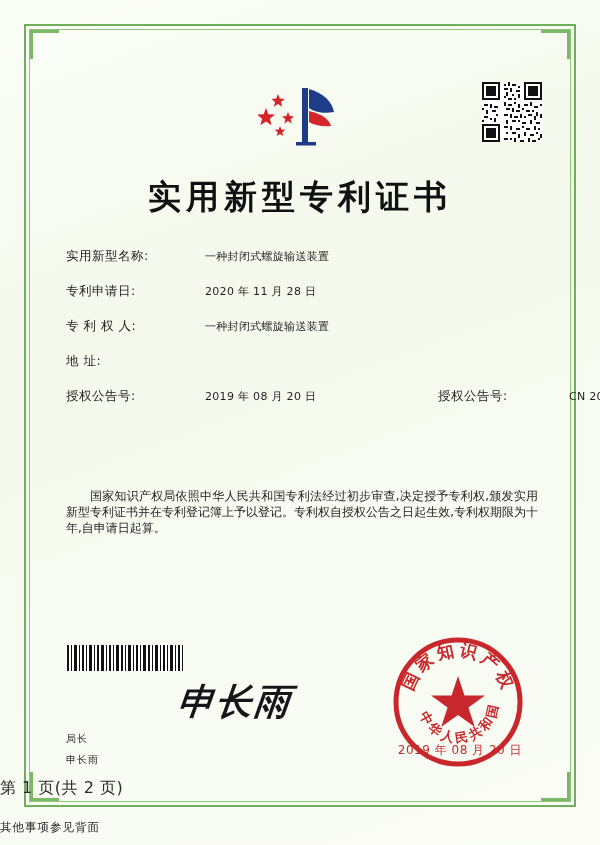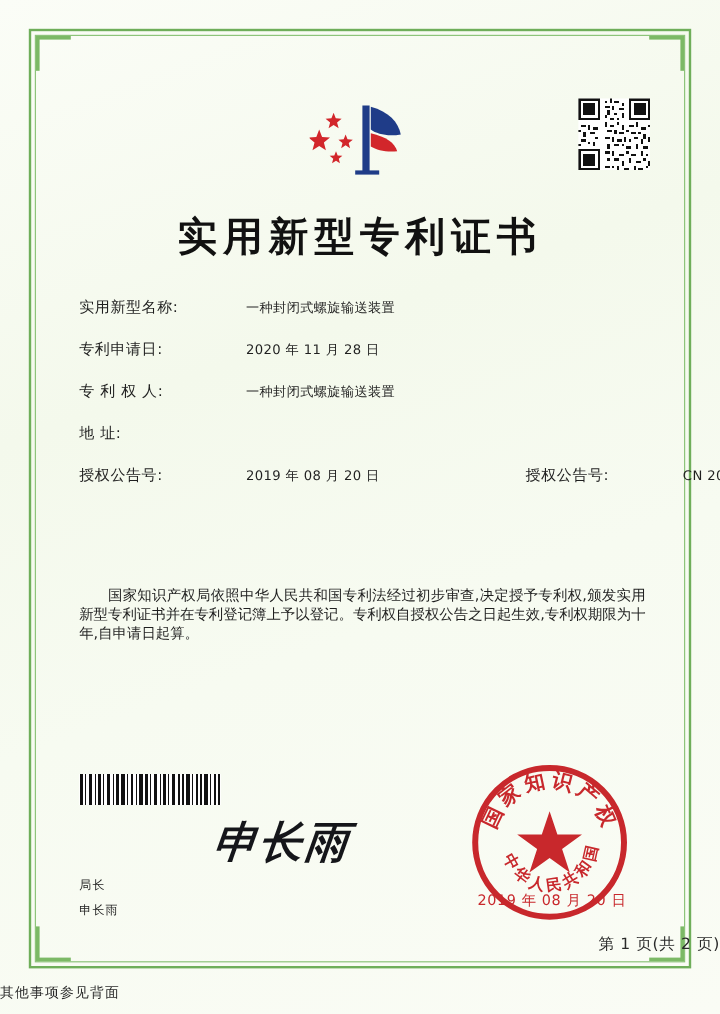--- a/index.html
+++ b/index.html
@@ -193,22 +193,22 @@
     font-size: 12px;
     color: #c8282c;
     letter-spacing: 0.5px;
   }
 
   .page-no {
     position: absolute;
     left: 0;
     right: 0;
     top: 778px;
-    text-align: right;
-    font-size: 13px;
+    text-align: left;
+    font-size: 16px;
     color: #2a2a2a;
     letter-spacing: 0.5px;
   }
 
   .footer-note {
     position: absolute;
     left: 0;
     right: 0;
     top: 820px;
     font-size: 11.5px;

